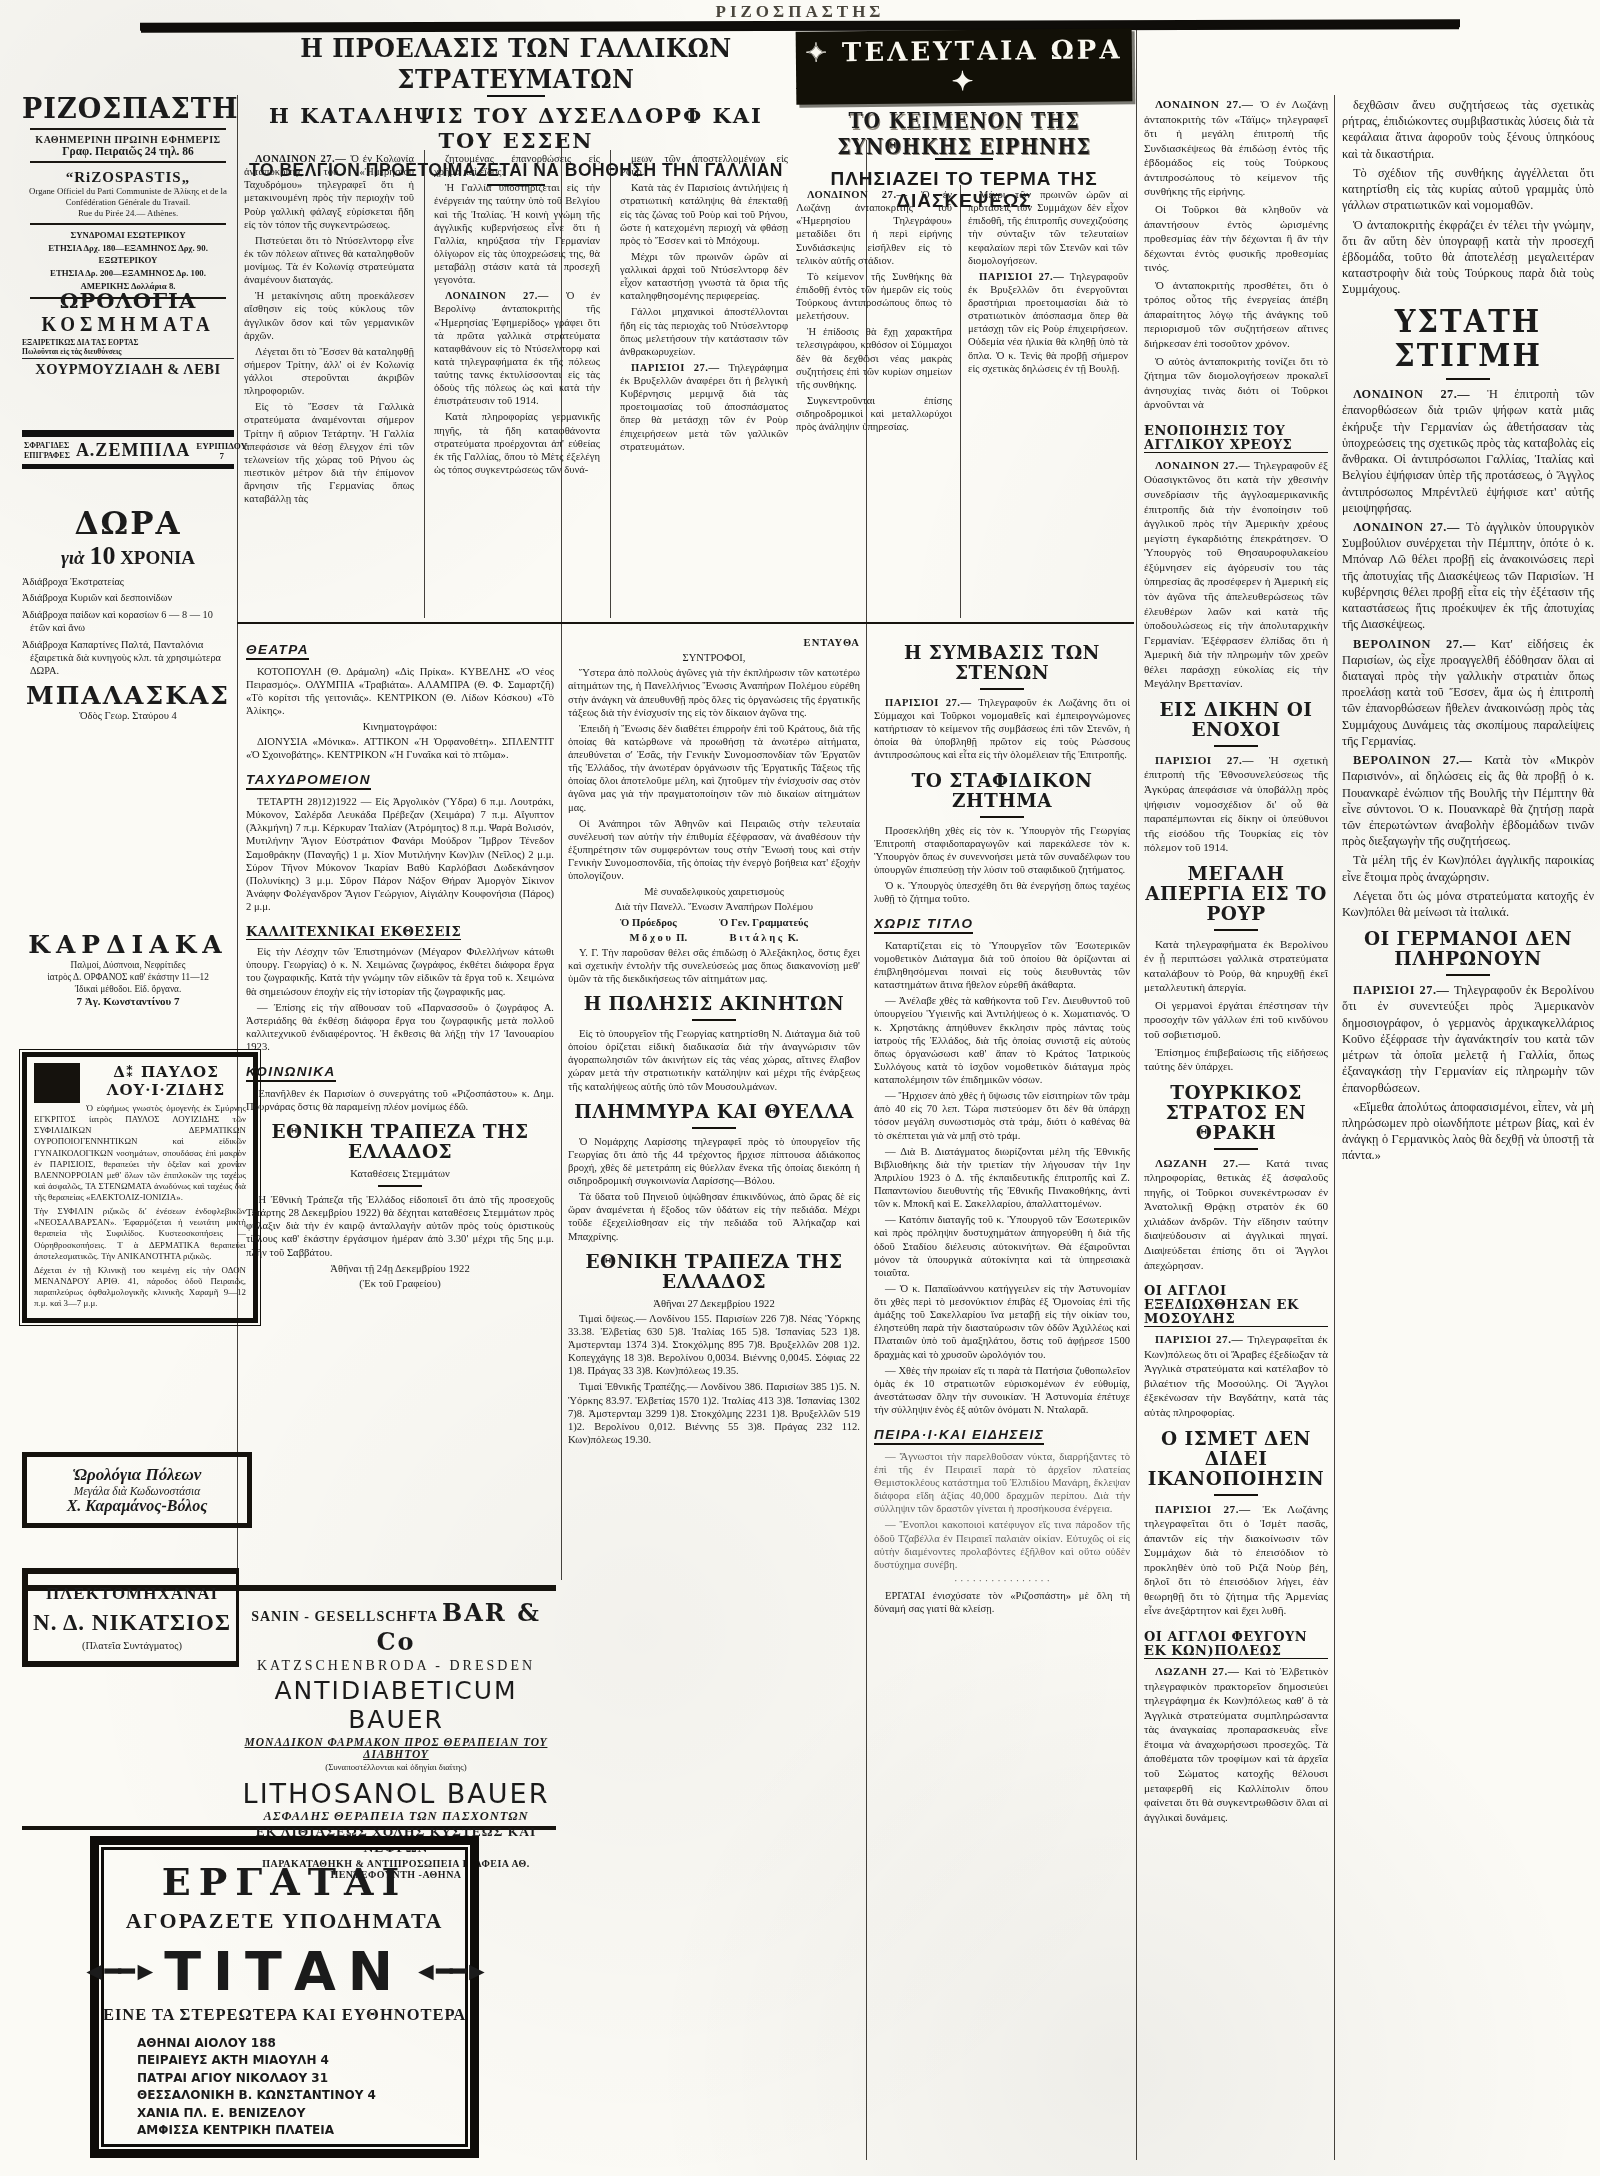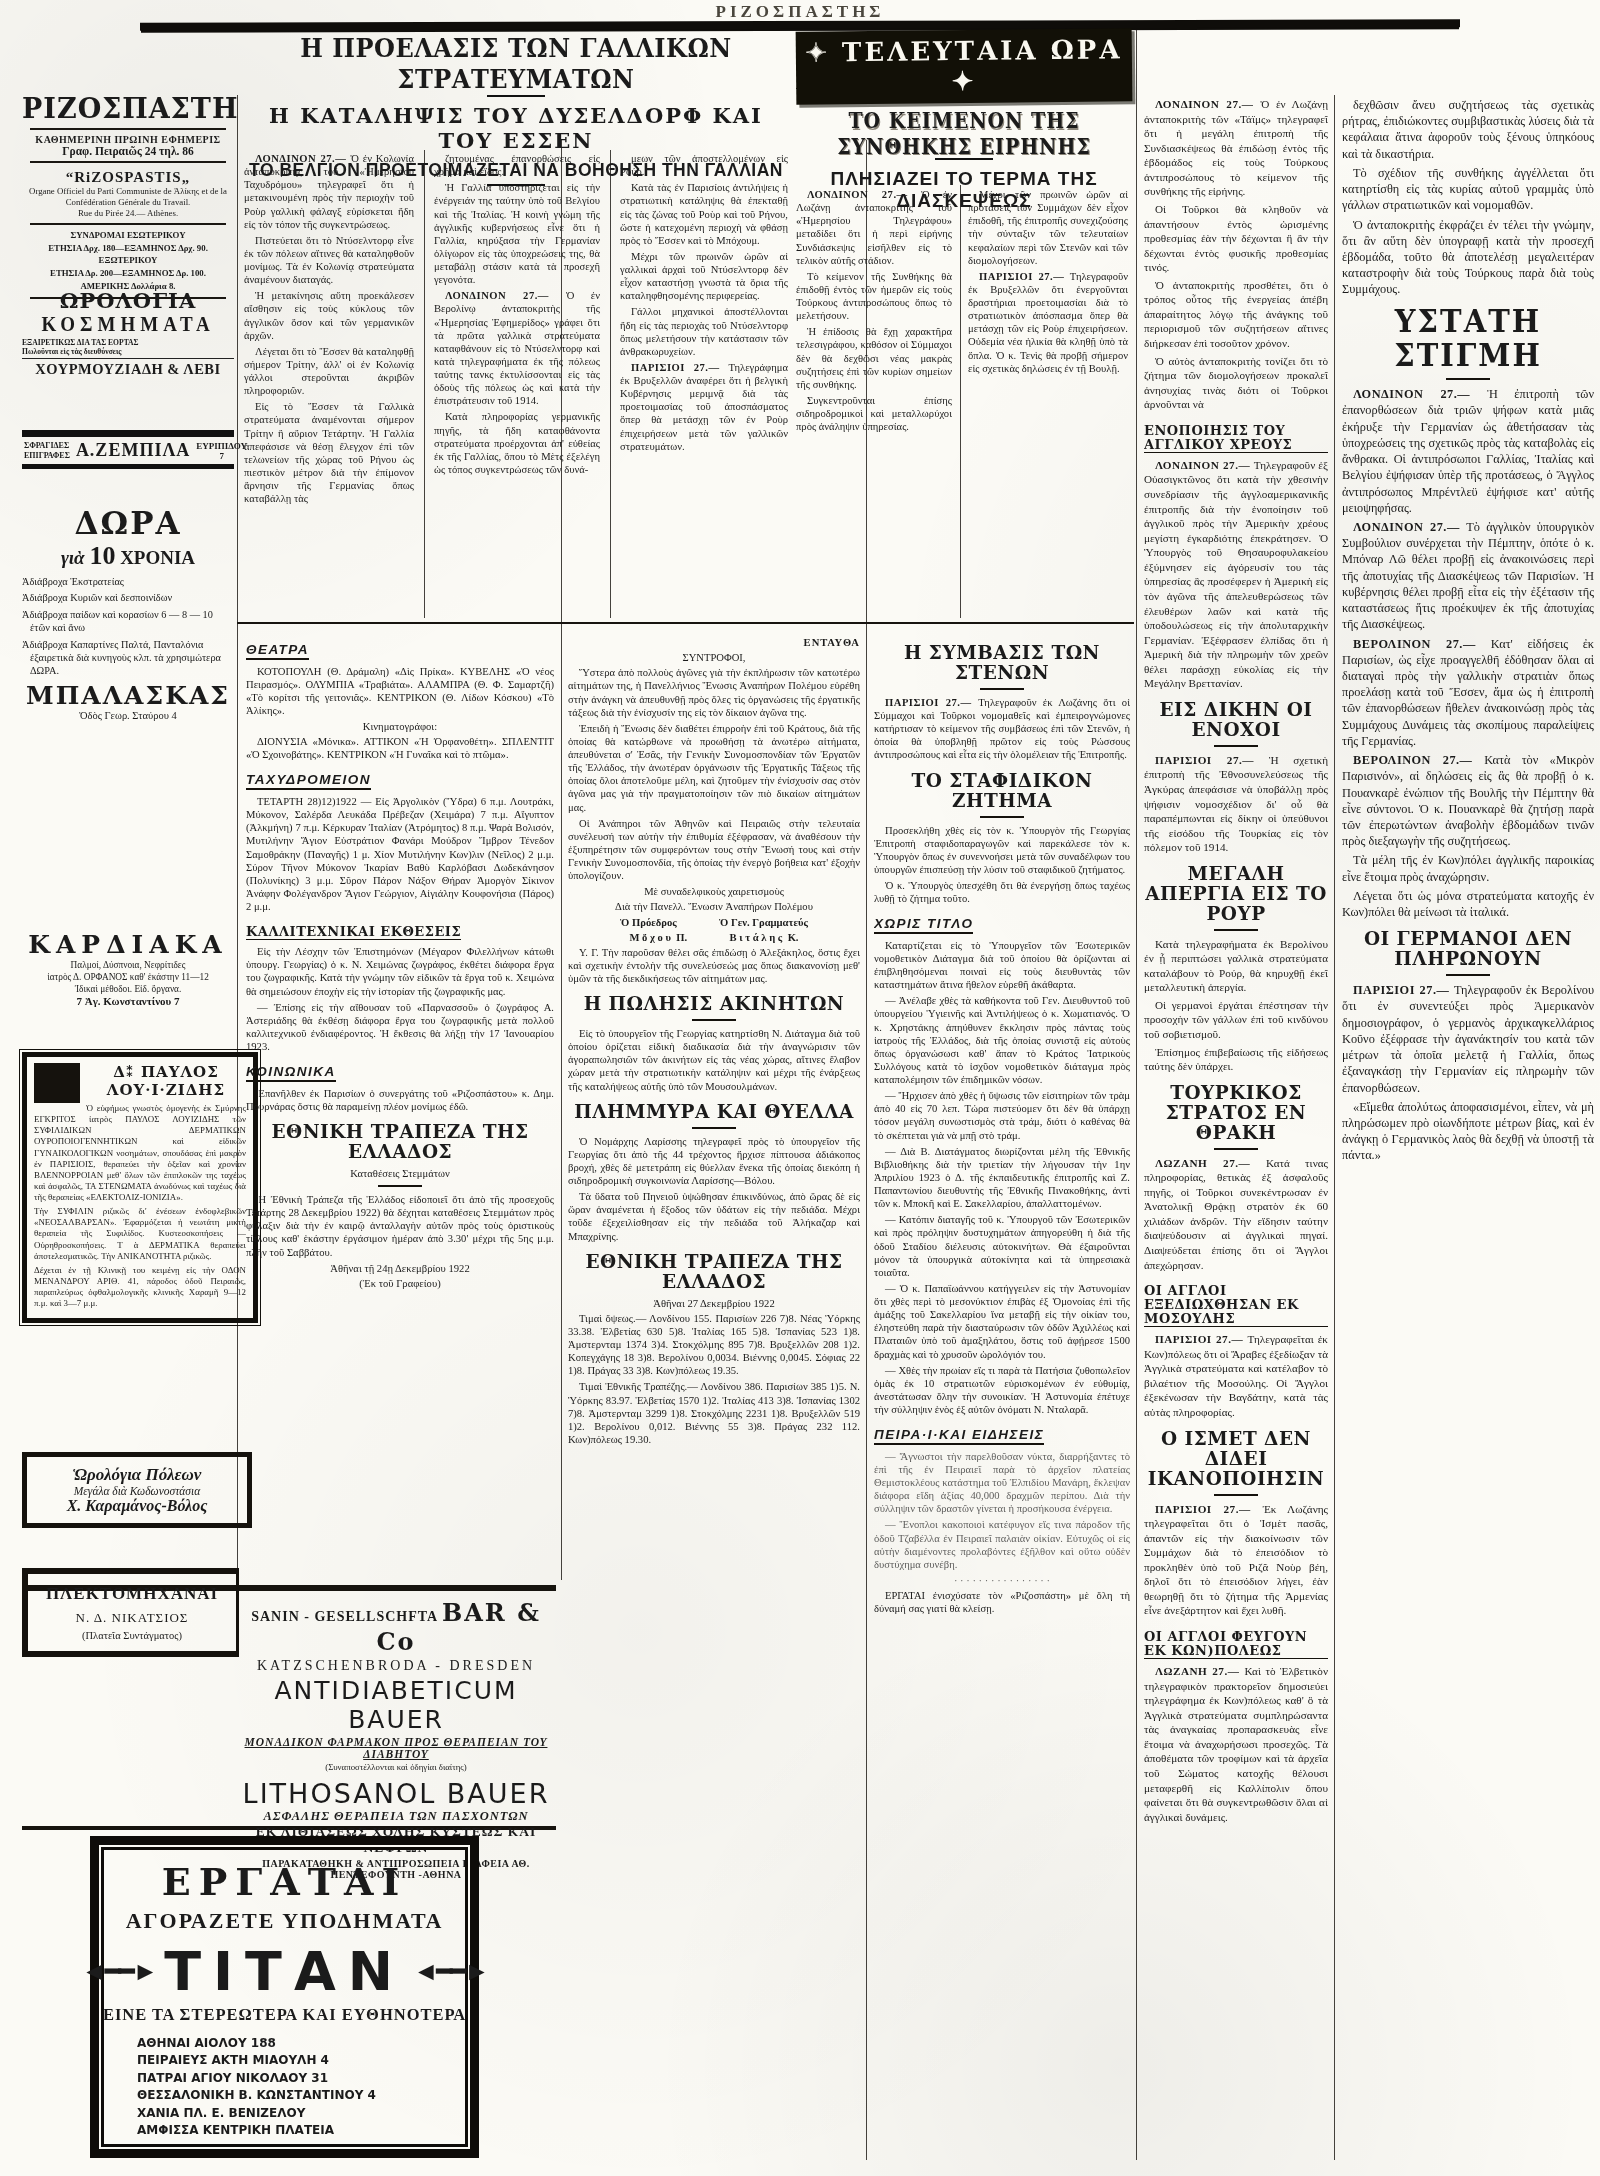--- a/index.html
+++ b/index.html
@@ -51,21 +51,21 @@
   .louiz{border:5px solid #12100c;outline:1px solid #12100c;outline-offset:2px;padding:6px 7px;text-align:left;}
   .louiz .blob{width:46px;height:40px;background:#15120d;float:left;margin:0 6px 2px 0;}
   .louiz h3{margin:0 0 4px;text-align:center;font-size:15px;letter-spacing:1px;font-family:"DejaVu Serif",serif;}
   .louiz p{margin:0 0 3px;font-size:8.9px;line-height:1.25;text-align:justify;}
   .clockad{border:5px solid #15120d;padding:8px 4px;font-style:italic;}
   .clockad .l1{font-size:17px;font-weight:bold;}
   .clockad .l2{font-size:11.5px;}
   .clockad .l3{font-size:16px;font-weight:bold;}
   .knit{border:6px solid #15120d;border-right:3px solid #15120d;padding:10px 4px;}
   .knit .l1{font-size:17px;font-weight:bold;letter-spacing:1px;}
-  .knit .l2{font-size:13px;font-weight:normal;letter-spacing:1px;margin-top:6px;}
+  .knit .l2{font-size:23px;font-weight:bold;letter-spacing:1px;margin-top:6px;}
   .knit .l3{font-size:10.5px;margin-top:4px;}
   
   .bauer{left:22px;top:1596px;width:534px;text-align:center;}
   .bauer .l1{font-size:14px;font-weight:bold;letter-spacing:1px;}
   .bauer .l1 b{font-size:24px;letter-spacing:2px;font-family:"DejaVu Serif",serif;}
   .bauer .l2{font-size:14px;letter-spacing:3px;margin-top:2px;}
   .bauer .l3{font-size:25px;letter-spacing:2px;margin-top:2px;font-family:"DejaVu Sans",sans-serif;}
   .bauer .l4{font-size:11.5px;font-weight:bold;font-style:italic;text-decoration:underline;letter-spacing:1px;margin-top:2px;}
   .bauer .l5{font-size:8.8px;margin-top:2px;}
   .bauer .l6{font-size:27px;letter-spacing:2px;margin-top:6px;font-family:"DejaVu Sans",sans-serif;}

